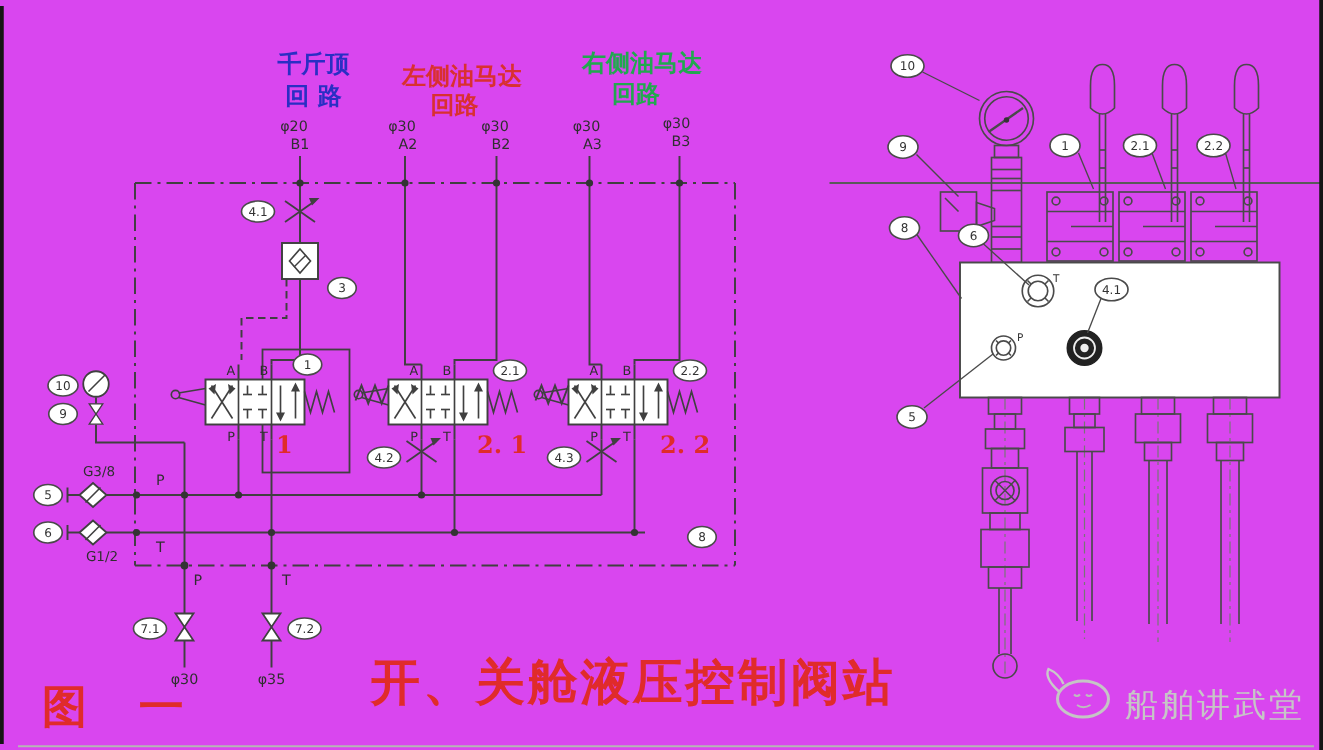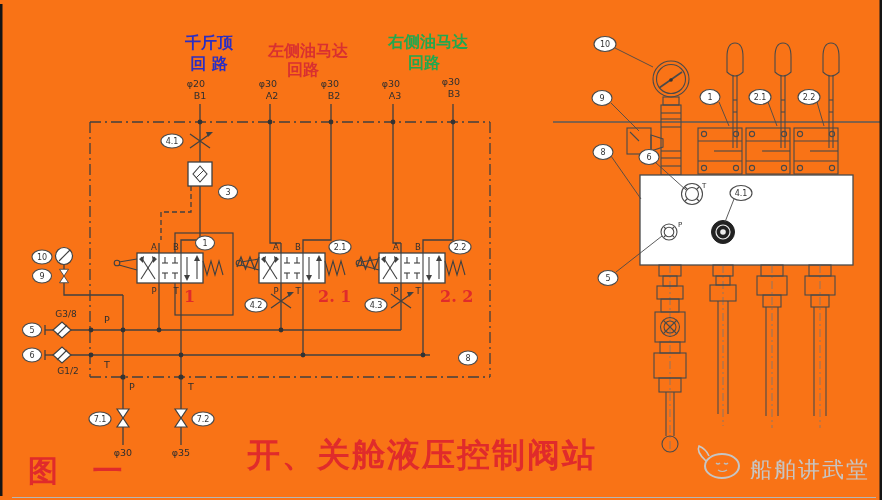--- a/index.html
+++ b/index.html
@@ -1,16 +1,16 @@
 <!DOCTYPE html>
 <html><head>
 <meta charset="utf-8">
 <style>
   html,body{margin:0;padding:0;background:#ffffff;}
-  .canvas{position:relative;width:882px;height:500px;background:#f97316;overflow:hidden;
+  .canvas{position:relative;width:882px;height:500px;background:#d946ef;overflow:hidden;
           font-family:"DejaVu Sans",sans-serif;}
   svg{position:absolute;left:0;top:0;}
   svg text{font-family:"DejaVu Sans",sans-serif;}
   .ln{stroke:#404040;stroke-width:1.3;fill:none;}
   .ln2{stroke:#4a4a4a;stroke-width:1.1;fill:none;}
   .ldr{stroke:#4a4a4a;stroke-width:0.9;fill:none;}
   .dashdot{stroke-dasharray:11 4 2 4;}
   .dash{stroke-dasharray:5 3;}
   .cl{stroke:#777;stroke-width:0.8;fill:none;stroke-dasharray:8 3 2 3;}
   .dot{fill:#333;stroke:none;}

